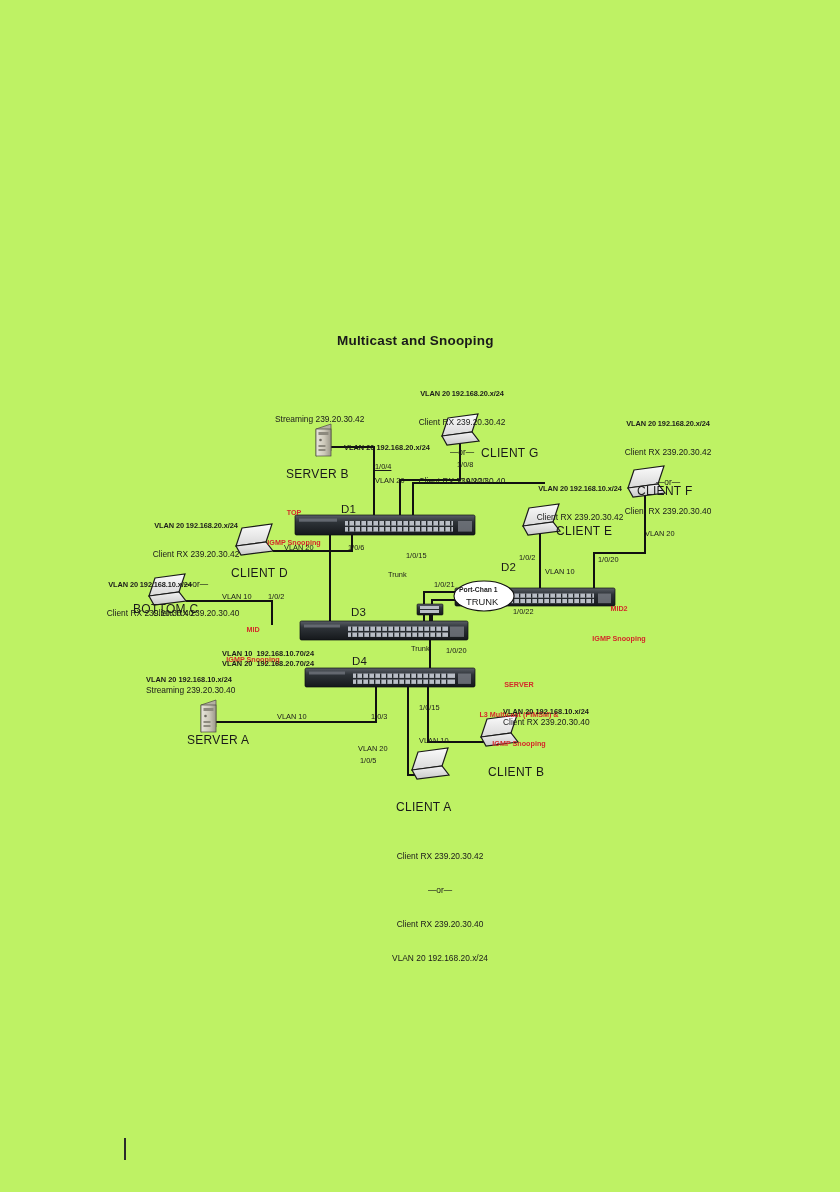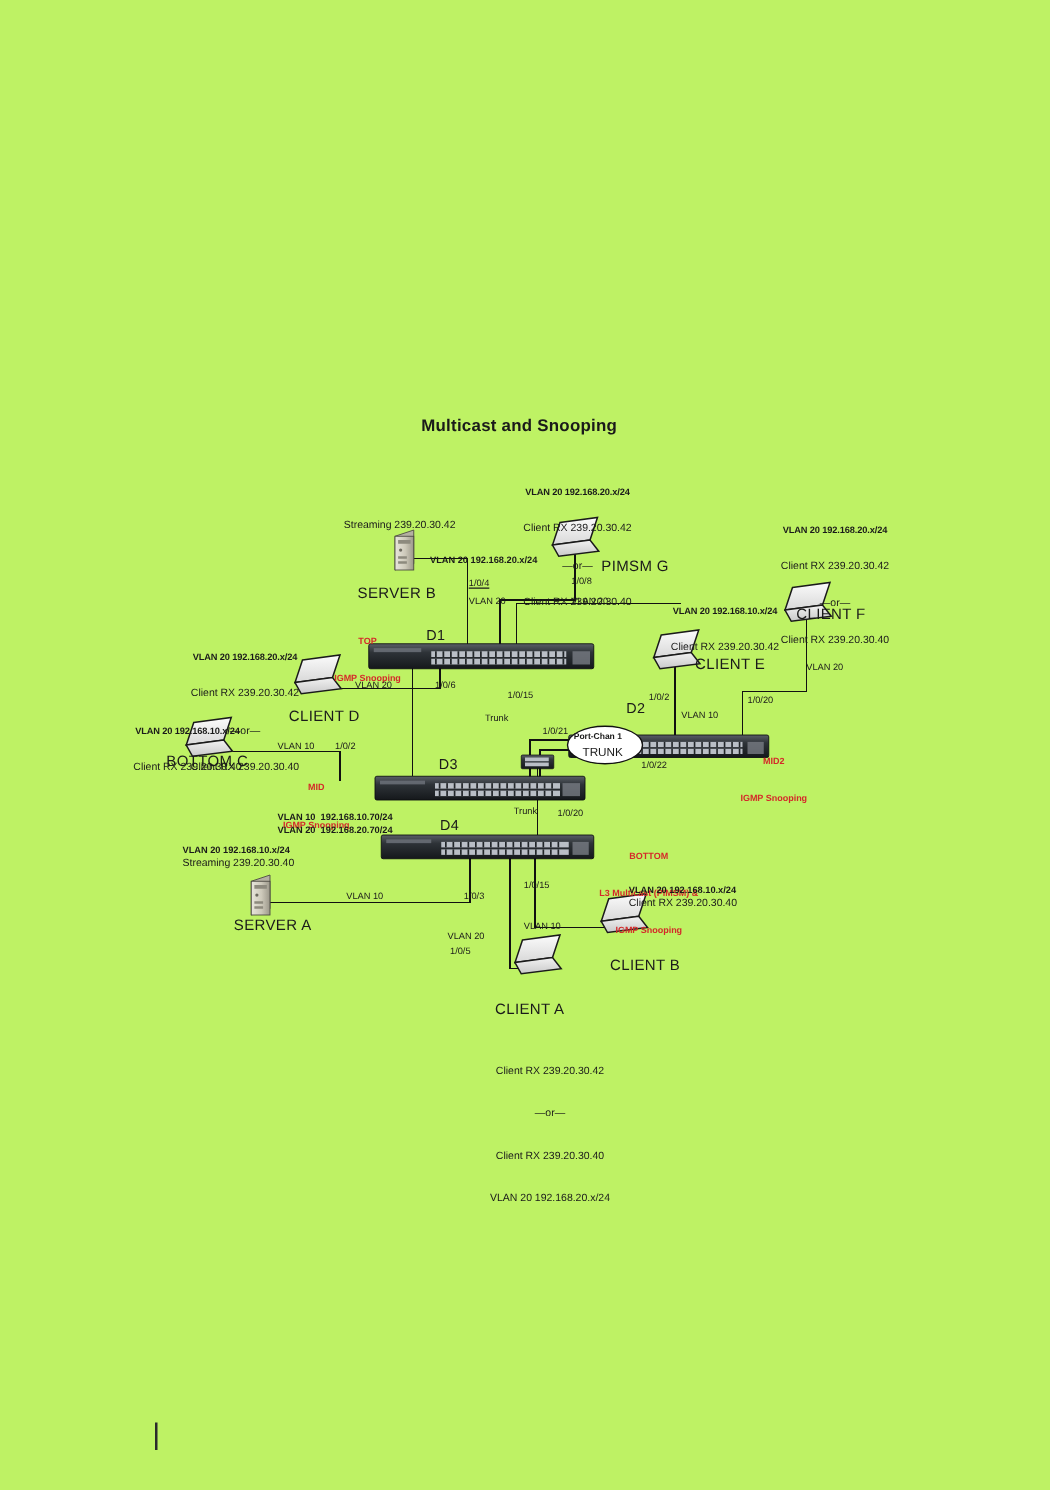--- a/index.html
+++ b/index.html
@@ -388,21 +388,21 @@
   </svg>
 
   <div class="lbl title" style="left:337px; top:333px;">Multicast and Snooping</div>
 
   <div class="lbl info" style="left: 462px; top: 371px; width: max-content; transform: translateX(-50%);">
     <div class="bold">VLAN 20 192.168.20.x/24</div>
     <div class="plain">Client RX 239.20.30.42</div>
     <div class="plain">—or—</div>
     <div class="plain">Client RX 239.20.30.40</div>
   </div>
-  <div class="lbl node-name" style="left:481px; top:446px;">PIMSM G</div>
+  <div class="lbl node-name" style="left:481px; top:446px;">CLIENT G</div>
   <div class="lbl port" style="left:457px; top:461px;">1/0/8</div>
   <div class="lbl vlan" style="left:457px; top:477px;">VLAN 20</div>
 
   <div class="lbl info" style="left: 668px; top: 401px; width: max-content; transform: translateX(-50%);">
     <div class="bold">VLAN 20 192.168.20.x/24</div>
     <div class="plain">Client RX 239.20.30.42</div>
     <div class="plain">—or—</div>
     <div class="plain">Client RX 239.20.30.40</div>
   </div>
   <div class="lbl node-name" style="left:637px; top:484px;">CLIENT F</div>
@@ -465,21 +465,21 @@
     <div>IGMP Snooping</div>
   </div>
   <div class="lbl sw-name" style="left:351px; top:606px;">D3</div>
 
   <div class="lbl" style="left:222px; top:650px; font-size:7.4px; font-weight:bold;">VLAN 10  192.168.10.70/24</div>
   <div class="lbl" style="left:222px; top:660px; font-size:7.4px; font-weight:bold;">VLAN 20  192.168.20.70/24</div>
   <div class="lbl sw-name" style="left:352px; top:655px;">D4</div>
   <div class="lbl port" style="left:411px; top:645px;">Trunk</div>
   <div class="lbl port" style="left:446px; top:647px;">1/0/20</div>
   <div class="lbl red" style="left:465px; top:661px; width:108px;">
-    <div>BOTTOM</div>
+    <div>SERVER</div>
     <div>L3 Multicast (PIMSM) &amp;</div>
     <div>IGMP Snooping</div>
   </div>
 
   <div class="lbl" style="left:146px; top:676px; font-size:7.4px; font-weight:bold;">VLAN 20 192.168.10.x/24</div>
   <div class="lbl" style="left:146px; top:686px; font-size:8.4px;">Streaming 239.20.30.40</div>
   <div class="lbl node-name" style="left:187px; top:733px;">SERVER A</div>
   <div class="lbl vlan" style="left:277px; top:713px;">VLAN 10</div>
   <div class="lbl port" style="left:371px; top:713px;">1/0/3</div>
 

